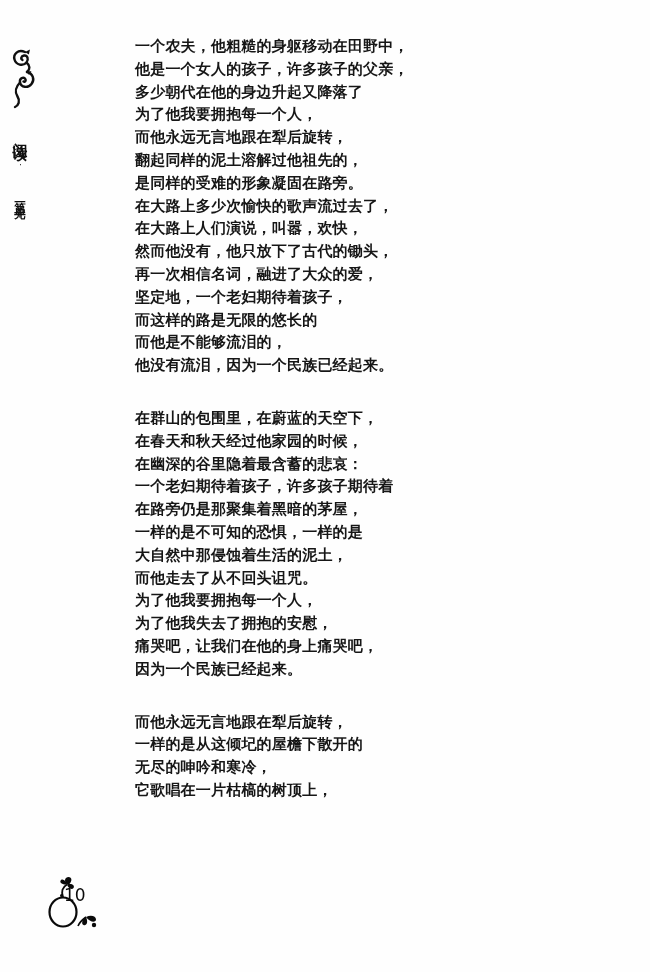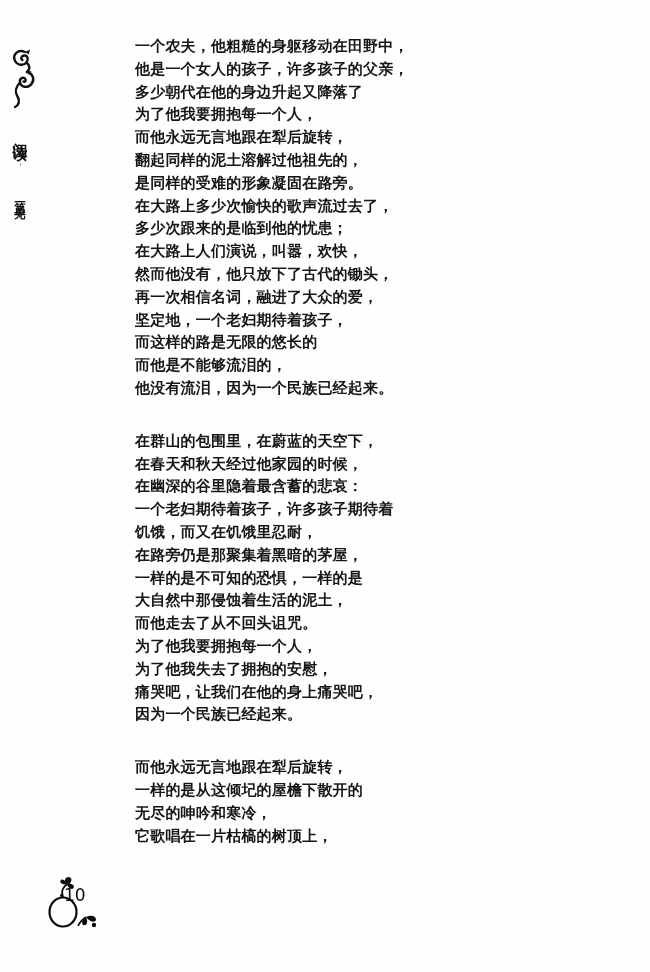--- a/index.html
+++ b/index.html
@@ -99,35 +99,33 @@
   <main class="poem">
     <div class="stanza">
       <div class="poem-line">一个农夫，他粗糙的身躯移动在田野中，</div>
       <div class="poem-line">他是一个女人的孩子，许多孩子的父亲，</div>
       <div class="poem-line">多少朝代在他的身边升起又降落了</div>
       <div class="poem-line">为了他我要拥抱每一个人，</div>
       <div class="poem-line">而他永远无言地跟在犁后旋转，</div>
       <div class="poem-line">翻起同样的泥土溶解过他祖先的，</div>
       <div class="poem-line">是同样的受难的形象凝固在路旁。</div>
       <div class="poem-line">在大路上多少次愉快的歌声流过去了，</div>
-      <div class="poem-line">多少次跟来的是临到他的忧患；</div>
       <div class="poem-line">在大路上人们演说，叫嚣，欢快，</div>
       <div class="poem-line">然而他没有，他只放下了古代的锄头，</div>
       <div class="poem-line">再一次相信名词，融进了大众的爱，</div>
       <div class="poem-line">坚定地，一个老妇期待着孩子，</div>
       <div class="poem-line">而这样的路是无限的悠长的</div>
       <div class="poem-line">而他是不能够流泪的，</div>
       <div class="poem-line">他没有流泪，因为一个民族已经起来。</div>
     </div>
     <div class="stanza">
       <div class="poem-line">在群山的包围里，在蔚蓝的天空下，</div>
       <div class="poem-line">在春天和秋天经过他家园的时候，</div>
       <div class="poem-line">在幽深的谷里隐着最含蓄的悲哀：</div>
       <div class="poem-line">一个老妇期待着孩子，许多孩子期待着</div>
-      <div class="poem-line">饥饿，而又在饥饿里忍耐，</div>
       <div class="poem-line">在路旁仍是那聚集着黑暗的茅屋，</div>
       <div class="poem-line">一样的是不可知的恐惧，一样的是</div>
       <div class="poem-line">大自然中那侵蚀着生活的泥土，</div>
       <div class="poem-line">而他走去了从不回头诅咒。</div>
       <div class="poem-line">为了他我要拥抱每一个人，</div>
       <div class="poem-line">为了他我失去了拥抱的安慰，</div>
       <div class="poem-line">痛哭吧，让我们在他的身上痛哭吧，</div>
       <div class="poem-line">因为一个民族已经起来。</div>
     </div>
     <div class="stanza">

